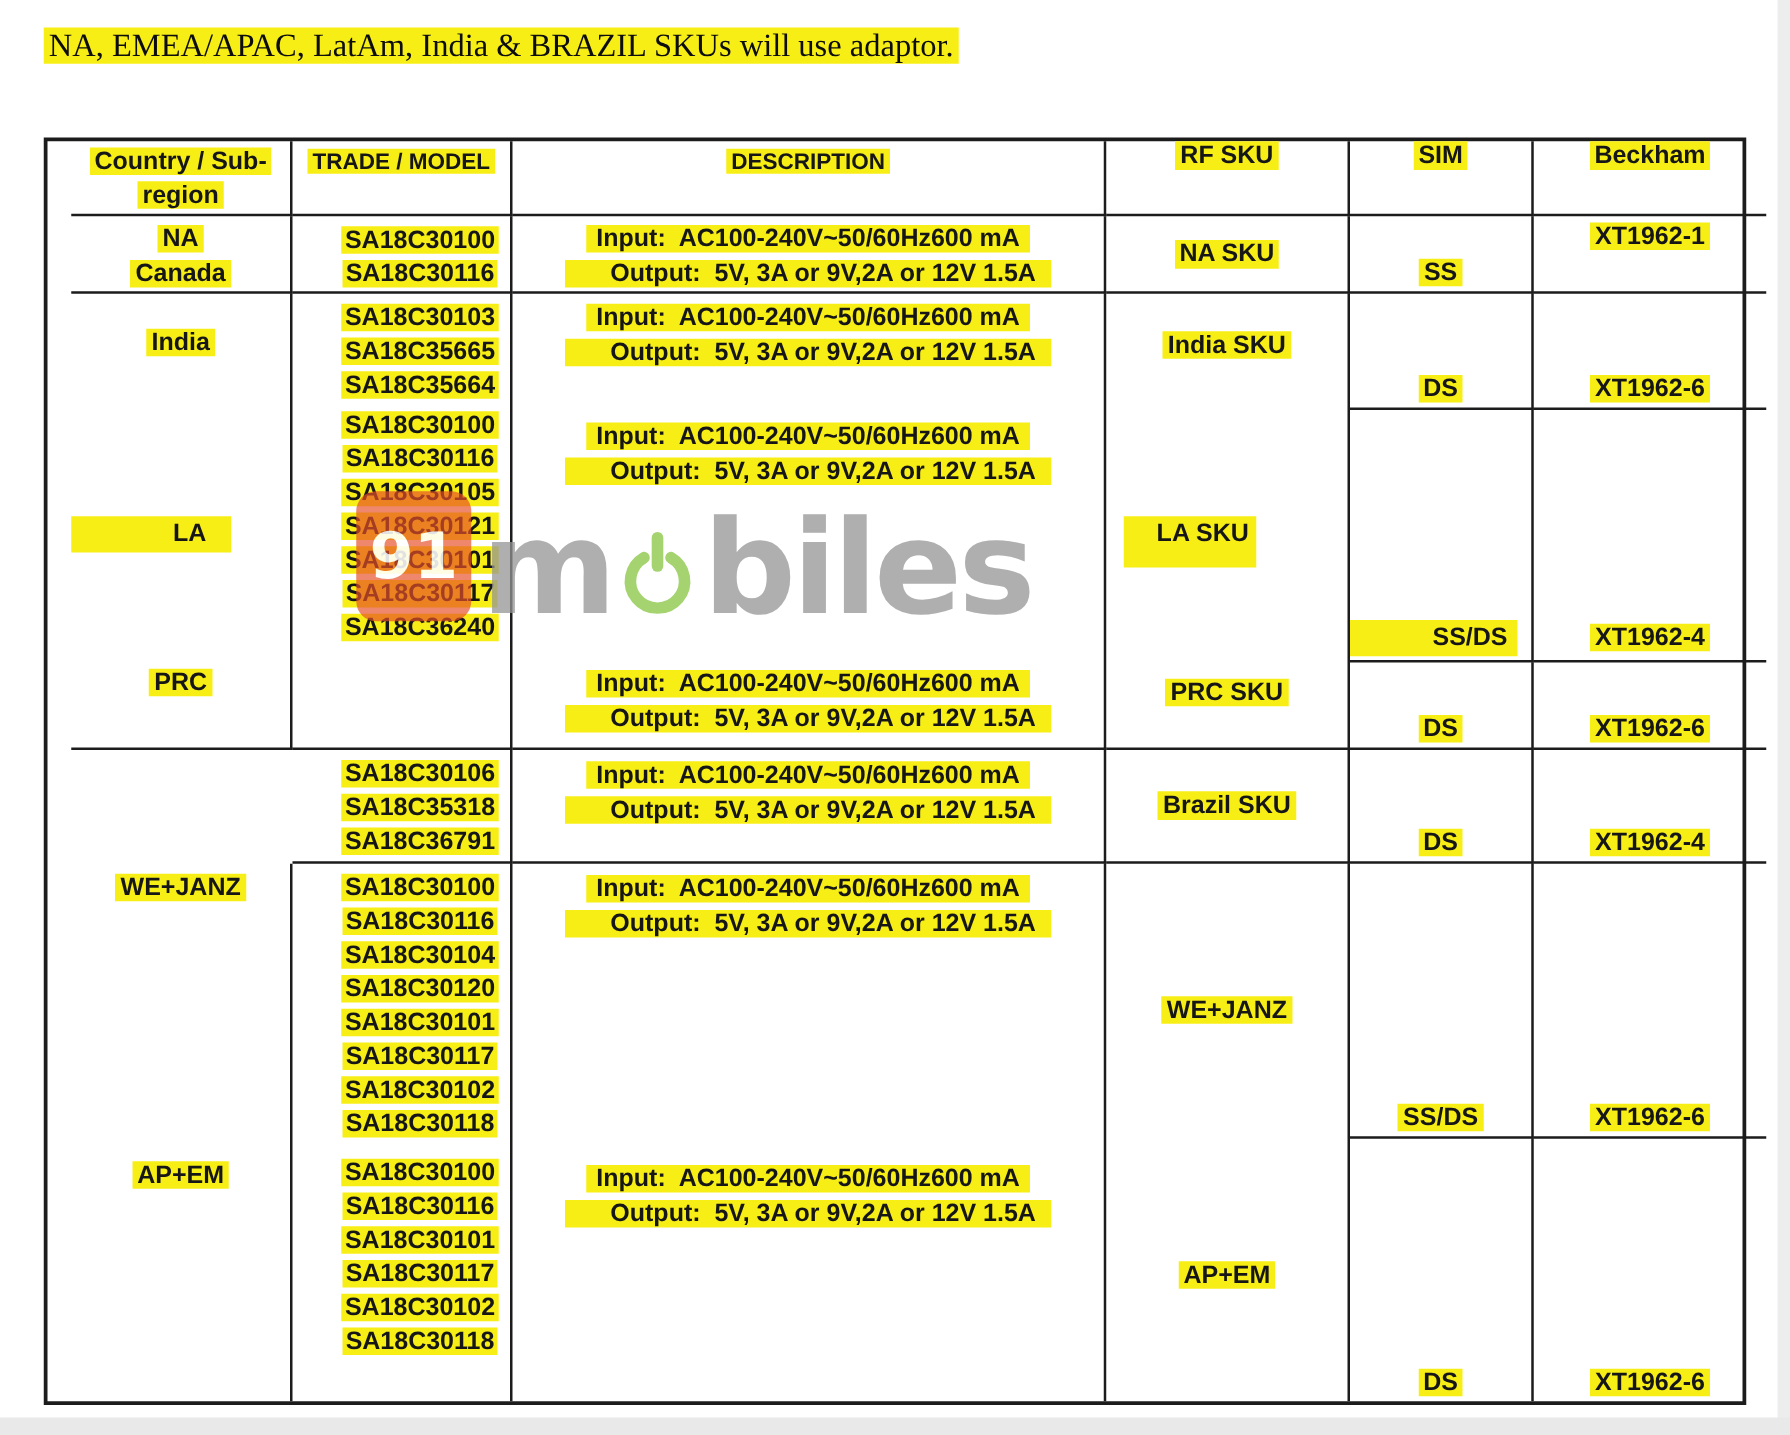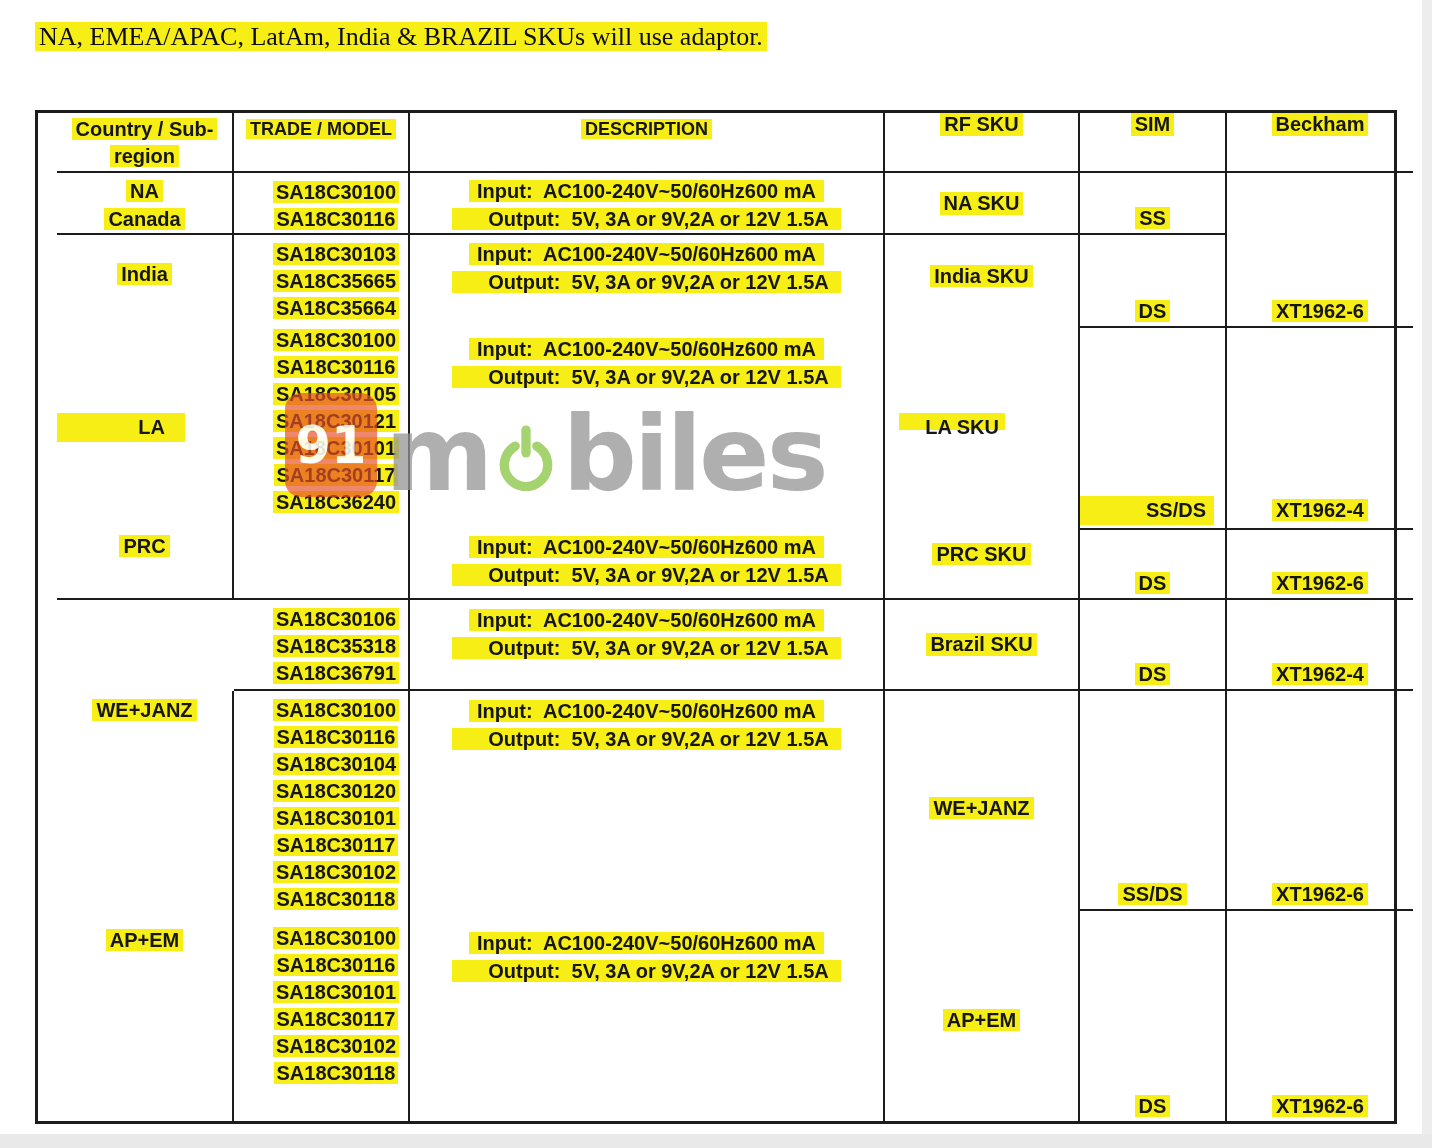--- a/index.html
+++ b/index.html
@@ -115,20 +115,23 @@
       <span class="desc-line"><span class="hl">Input:  AC100-240V~50/60Hz600 mA</span></span>
       <span class="desc-line out"><span class="hl">Output:  5V, 3A or 9V,2A or 12V 1.5A</span></span>
     </div>
   </div>
   <div class="c center" style="grid-row:2;grid-column:4">
     <span class="hl">NA SKU</span>
   </div>
   <div class="c" style="grid-row:2;grid-column:5">
     <span class="bot2"><span class="hl">SS</span></span>
   </div>
+  <div class="c nr" style="grid-row:2;grid-column:6">
+    <span class="top2"><span class="hl">XT1962-1</span></span>
+  </div>
 
   <div class="c" style="grid-row:3/6;grid-column:1">
     <span class="pos" style="top:28px"><span class="hl">India</span></span>
     <span class="bar" style="top:178px;left:0;width:128px;height:29px;text-align:right;padding-right:20px;line-height:29px"><span>LA</span></span>
     <span class="pos" style="top:300px"><span class="hl">PRC</span></span>
   </div>
   <div class="c trade" style="grid-row:3/6;grid-column:2">
     <div>
       <span class="mline"><span class="hl">SA18C30103</span></span>
       <span class="mline"><span class="hl">SA18C35665</span></span>
@@ -153,21 +156,21 @@
       <span class="desc-line"><span class="hl">Input:  AC100-240V~50/60Hz600 mA</span></span>
       <span class="desc-line out"><span class="hl">Output:  5V, 3A or 9V,2A or 12V 1.5A</span></span>
     </div>
     <div class="desc-block" style="top:298px">
       <span class="desc-line"><span class="hl">Input:  AC100-240V~50/60Hz600 mA</span></span>
       <span class="desc-line out"><span class="hl">Output:  5V, 3A or 9V,2A or 12V 1.5A</span></span>
     </div>
   </div>
   <div class="c" style="grid-row:3/6;grid-column:4">
     <span class="pos" style="top:30px"><span class="hl">India SKU</span></span>
-    <span class="bar" style="top:178px;left:14px;width:106px;height:17px;text-align:right;padding-right:6px;line-height:29px"><span>LA SKU</span></span>
+    <span class="bar" style="top:178px;left:14px;width:106px;height:41px;text-align:right;padding-right:6px;line-height:29px"><span>LA SKU</span></span>
     <span class="pos" style="top:308px"><span class="hl">PRC SKU</span></span>
   </div>
   <div class="c" style="grid-row:3;grid-column:5">
     <span class="bot2"><span class="hl">DS</span></span>
   </div>
   <div class="c nr" style="grid-row:3;grid-column:6">
     <span class="bot2"><span class="hl">XT1962-6</span></span>
   </div>
   <div class="c" style="grid-row:4;grid-column:5">
     <span class="bar" style="bottom:3px;left:0;width:134px;height:29px;text-align:right;padding-right:8px;line-height:29px"><span>SS/DS</span></span>

